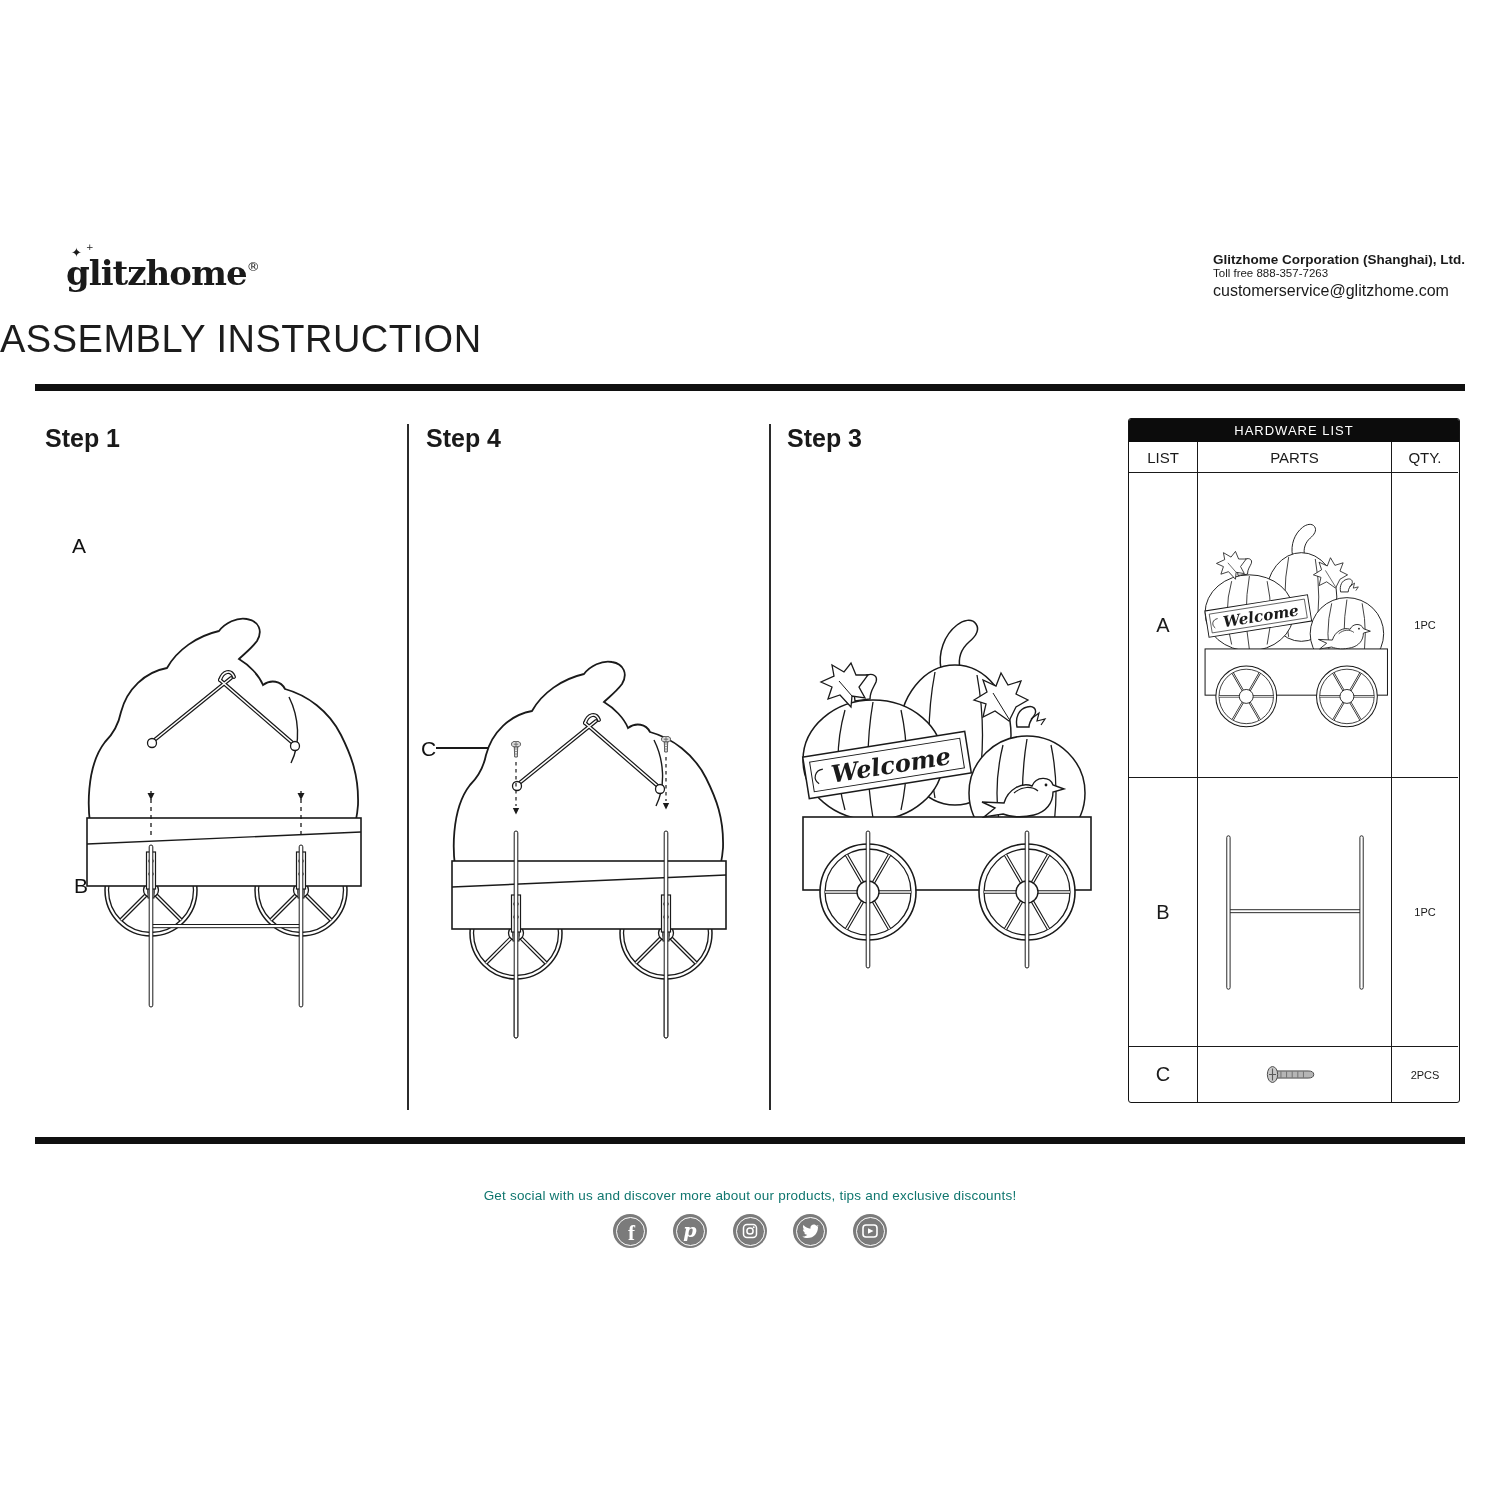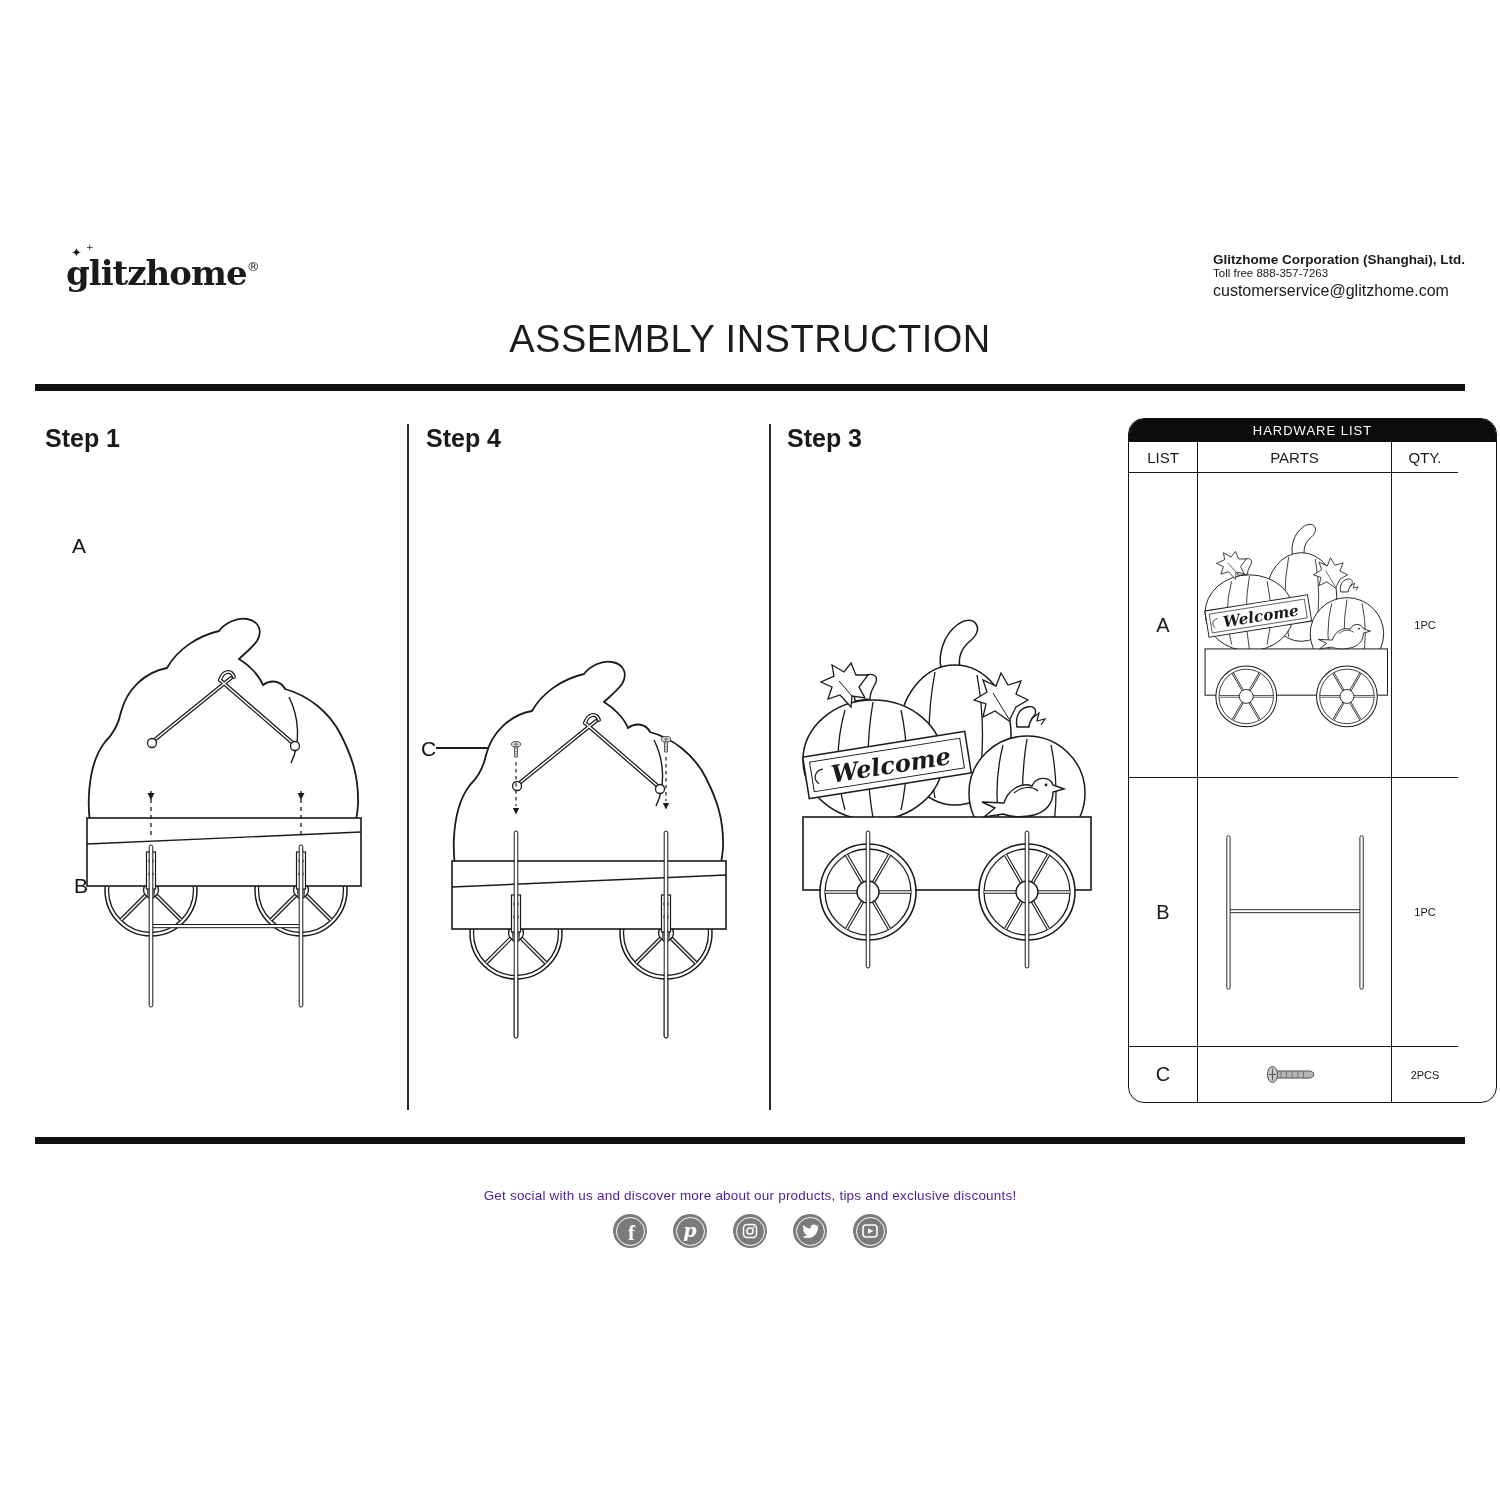--- a/index.html
+++ b/index.html
@@ -13,44 +13,44 @@
         font-size:34px;letter-spacing:-1px;line-height:1;margin-left:28px;}
   #logo sup{font-size:13px;font-family:"DejaVu Sans", sans-serif;font-weight:normal;vertical-align:14px;letter-spacing:0;}
   #logo-sparkle{left:71px;top:246px;font-size:13px;line-height:1;font-family:"DejaVu Sans", sans-serif;}
   #logo-plus{left:86px;top:243px;font-size:9px;line-height:1;font-family:"DejaVu Sans", sans-serif;}
   
   #corp{right:35px;top:252px;}
   #corp .name{font-size:13.5px;font-weight:bold;}
   #corp .sub{font-size:11.5px;}
   #corp .sub2{font-size:16px;margin-top:3px;}
   
-  #doc-title{left:0;top:318px;width:1500px;text-align:center;font-size:38px;
+  #doc-title{left:0;top:318px;width:1500px;text-align:left;font-size:38px;
              letter-spacing:.5px;color:#1c1c1c;}
   .rule{left:35px;width:1430px;height:7px;background:#101010;}
   #rule-top{top:384px;} #rule-bottom{top:1137px;}
   .col-divider{top:424px;width:2px;height:686px;background:#2b2b2b;}
   .step-title{top:424px;font-size:25px;font-weight:bold;}
   .part-label{font-size:21px;color:#111;}
   svg{display:block;}
   .lead-line{height:1.5px;background:#1a1a1a;}
   
-  #hw-table{left:1128px;top:418px;width:369px;height:685px;border:1.5px solid #141414;
-            border-radius:16px;overflow:hidden;background:#fff;box-sizing:border-box;}
+  #hw-table{left:1128px;top:418px;width:332px;height:685px;border:1.5px solid #141414;
+            border-radius:3px;overflow:hidden;background:#fff;box-sizing:border-box;}
   #hw-head{height:23px;line-height:23px;background:#0c0c0c;color:#fff;text-align:center;
            font-size:13px;letter-spacing:1px;}
   #hw-grid{display:grid;grid-template-columns:69px 194px 66px;grid-template-rows:31px 305px 269px auto;
            height:calc(100% - 23px);}
   .hw-cell{display:flex;align-items:center;justify-content:center;box-sizing:border-box;}
   .b-r{border-right:1.5px solid #1a1a1a;} .b-b{border-bottom:1.5px solid #1a1a1a;}
   .hw-colhead{font-size:15px;}
   .hw-code{font-size:20px;}
   .hw-qty{font-size:11px;}
   
   #social-text{left:0;top:1188px;width:1500px;text-align:center;font-size:13.5px;
-               color:#4c1d95;letter-spacing:.2px;}
+               color:#0f766e;letter-spacing:.2px;}
   #social-row{left:0;top:1214px;width:1500px;display:flex;justify-content:center;gap:26px;}
   .social-icon{width:34px;height:34px;border-radius:50%;background:#7b7b7b;position:relative;}
   .social-icon::before{content:"";position:absolute;inset:2.5px;border:1.5px solid #fff;border-radius:50%;}
   .social-icon .glyph{position:absolute;inset:0;display:flex;align-items:center;justify-content:center;
         color:#fff;font-weight:bold;}
   .glyph-f{font-family:"Liberation Serif", serif;font-size:21px;padding-left:3px;padding-top:4px;}
   .glyph-p{font-family:"DejaVu Serif", serif;font-style:italic;font-size:19px;padding-bottom:2px;}
   text.welcome{font-family:"DejaVu Serif", serif;font-style:italic;font-weight:600;}
 </style>
 </head>

